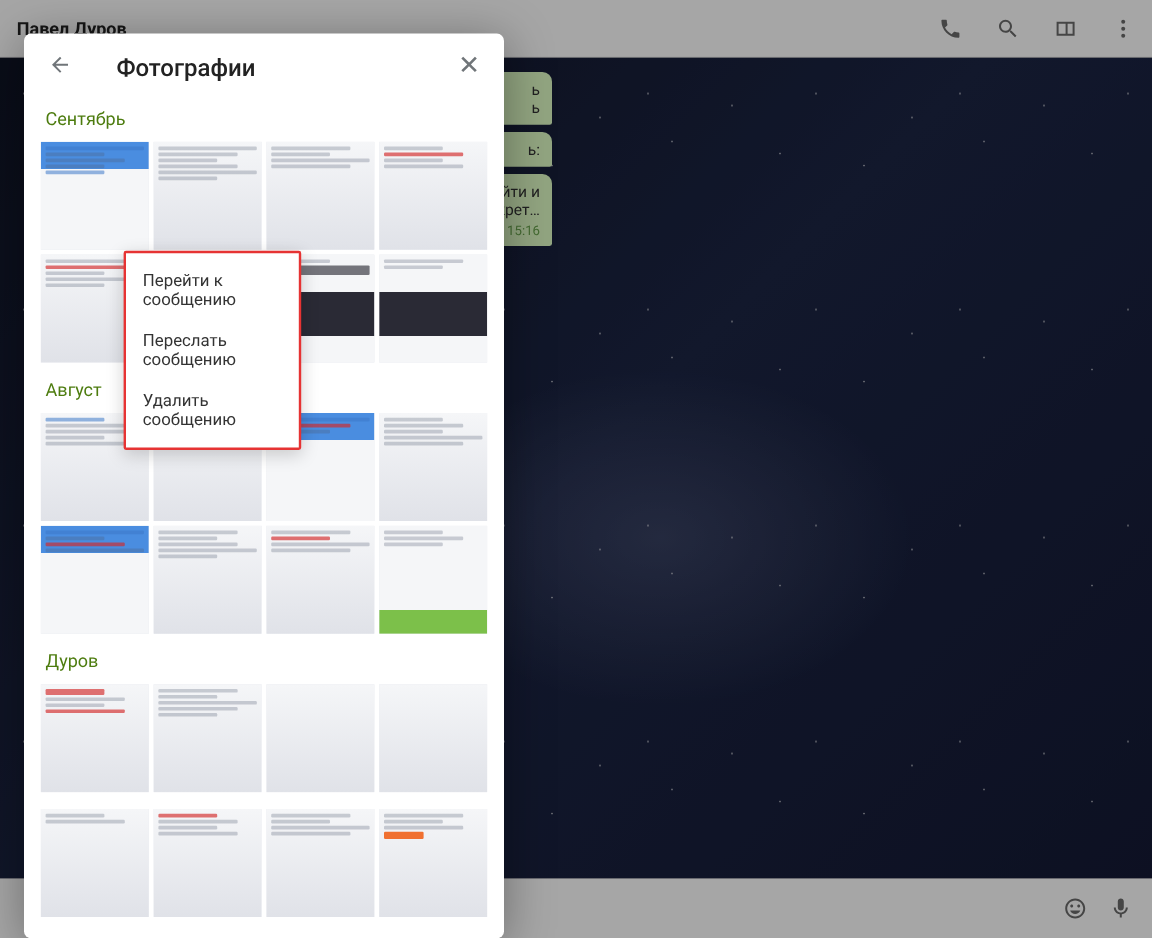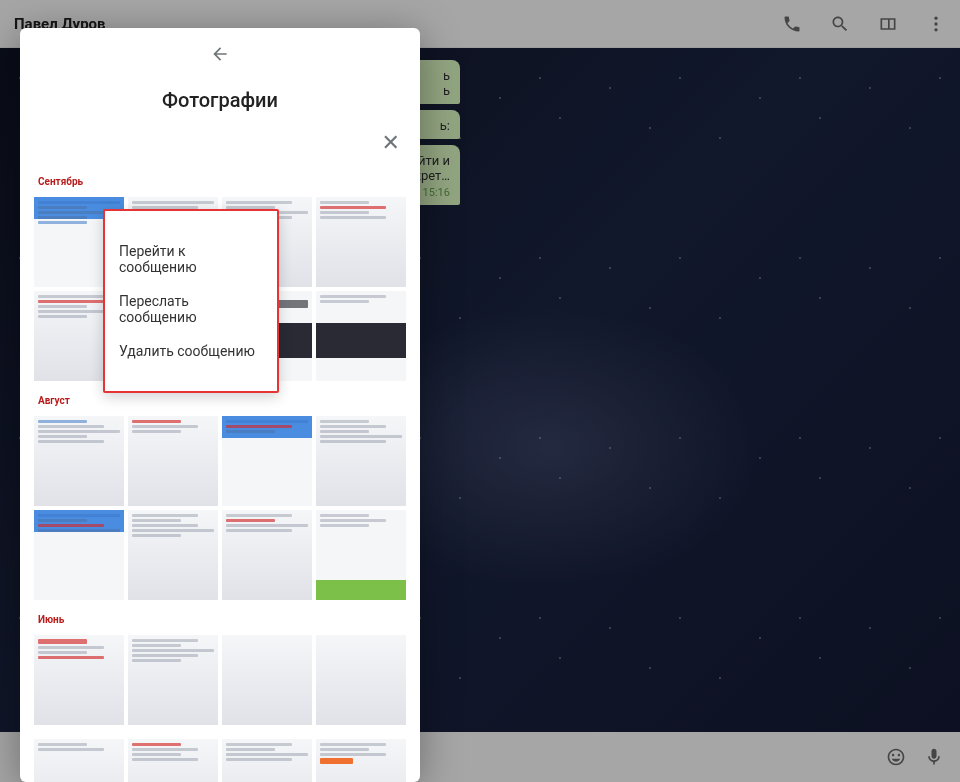--- a/index.html
+++ b/index.html
@@ -124,22 +124,21 @@
       box-shadow: 0 6px 40px rgba(0,0,0,0.35);
       z-index: 10;
       display: flex;
       flex-direction: column;
       overflow: hidden;
     }
     .panel-header {
       display: flex;
       align-items: center;
       padding: 16px 20px;
-      gap: 20px;
-      flex-direction: column;
+      gap: 37px;
     }
     .back-arrow { cursor: pointer; }
     .back-arrow svg { width: 20px; height: 20px; fill: #707579; }
     .panel-title {
       font-size: 20px;
       font-weight: 500;
       color: #222;
     }
     .close-x {
       margin-left: auto;
@@ -147,23 +146,23 @@
       font-size: 22px;
       color: #707579;
       line-height: 1;
     }
     .panel-body {
       flex: 1;
       overflow-y: auto;
       padding: 0 14px 14px;
     }
     .section-title {
-      font-size: 10px;
-      font-weight: 700;
-      color: #b91c1c;
+      font-size: 15px;
+      font-weight: 400;
+      color: #4d7c0f;
       margin: 6px 4px 10px;
     }
     .grid {
       display: grid;
       grid-template-columns: repeat(4, 1fr);
       gap: 4px;
       margin-bottom: 14px;
     }
     .thumb {
       aspect-ratio: 1/1;
@@ -202,27 +201,27 @@
     }
     .thumb.green-bar::before {
       background: linear-gradient(180deg, #f5f6f8 0 78%, #7cc04a 78% 100%);
     }
     .thumb.orange-bar .tl.btn { background: #f07030; width: 40%; height: 6px; }
     
     .context-menu {
       position: absolute;
       top: 209px;
       left: 103px;
-      width: 176px;
+      width: 148px;
       background: #fff;
       border: 2px solid #e63333;
       border-radius: 2px;
       box-shadow: 0 4px 14px rgba(0,0,0,0.18);
       z-index: 20;
-      padding: 23px 0;
+      padding: 6px 0;
     }
     .ctx-item {
       padding: 9px 14px;
       font-size: 14px;
       color: #333;
       cursor: pointer;
     }
   </style>
 </head>
 <body>
@@ -434,21 +433,21 @@
         </div>
       <div class="thumb green-bar">
           <div class="thumb-lines">
             <div class="tl s"></div>
             <div class="tl m"></div>
             <div class="tl s"></div>
           </div>
         </div>
     </div>
 
-    <div class="section-title">Июнь</div>
+    <div class="section-title">Дуров</div>
     <div class="grid">
       <div class="thumb">
           <div class="thumb-lines">
             <div class="tl accent s" style="height:5px"></div>
             <div class="tl m"></div>
             <div class="tl s"></div>
             <div class="tl accent m"></div>
           </div>
         </div>
       <div class="thumb">

